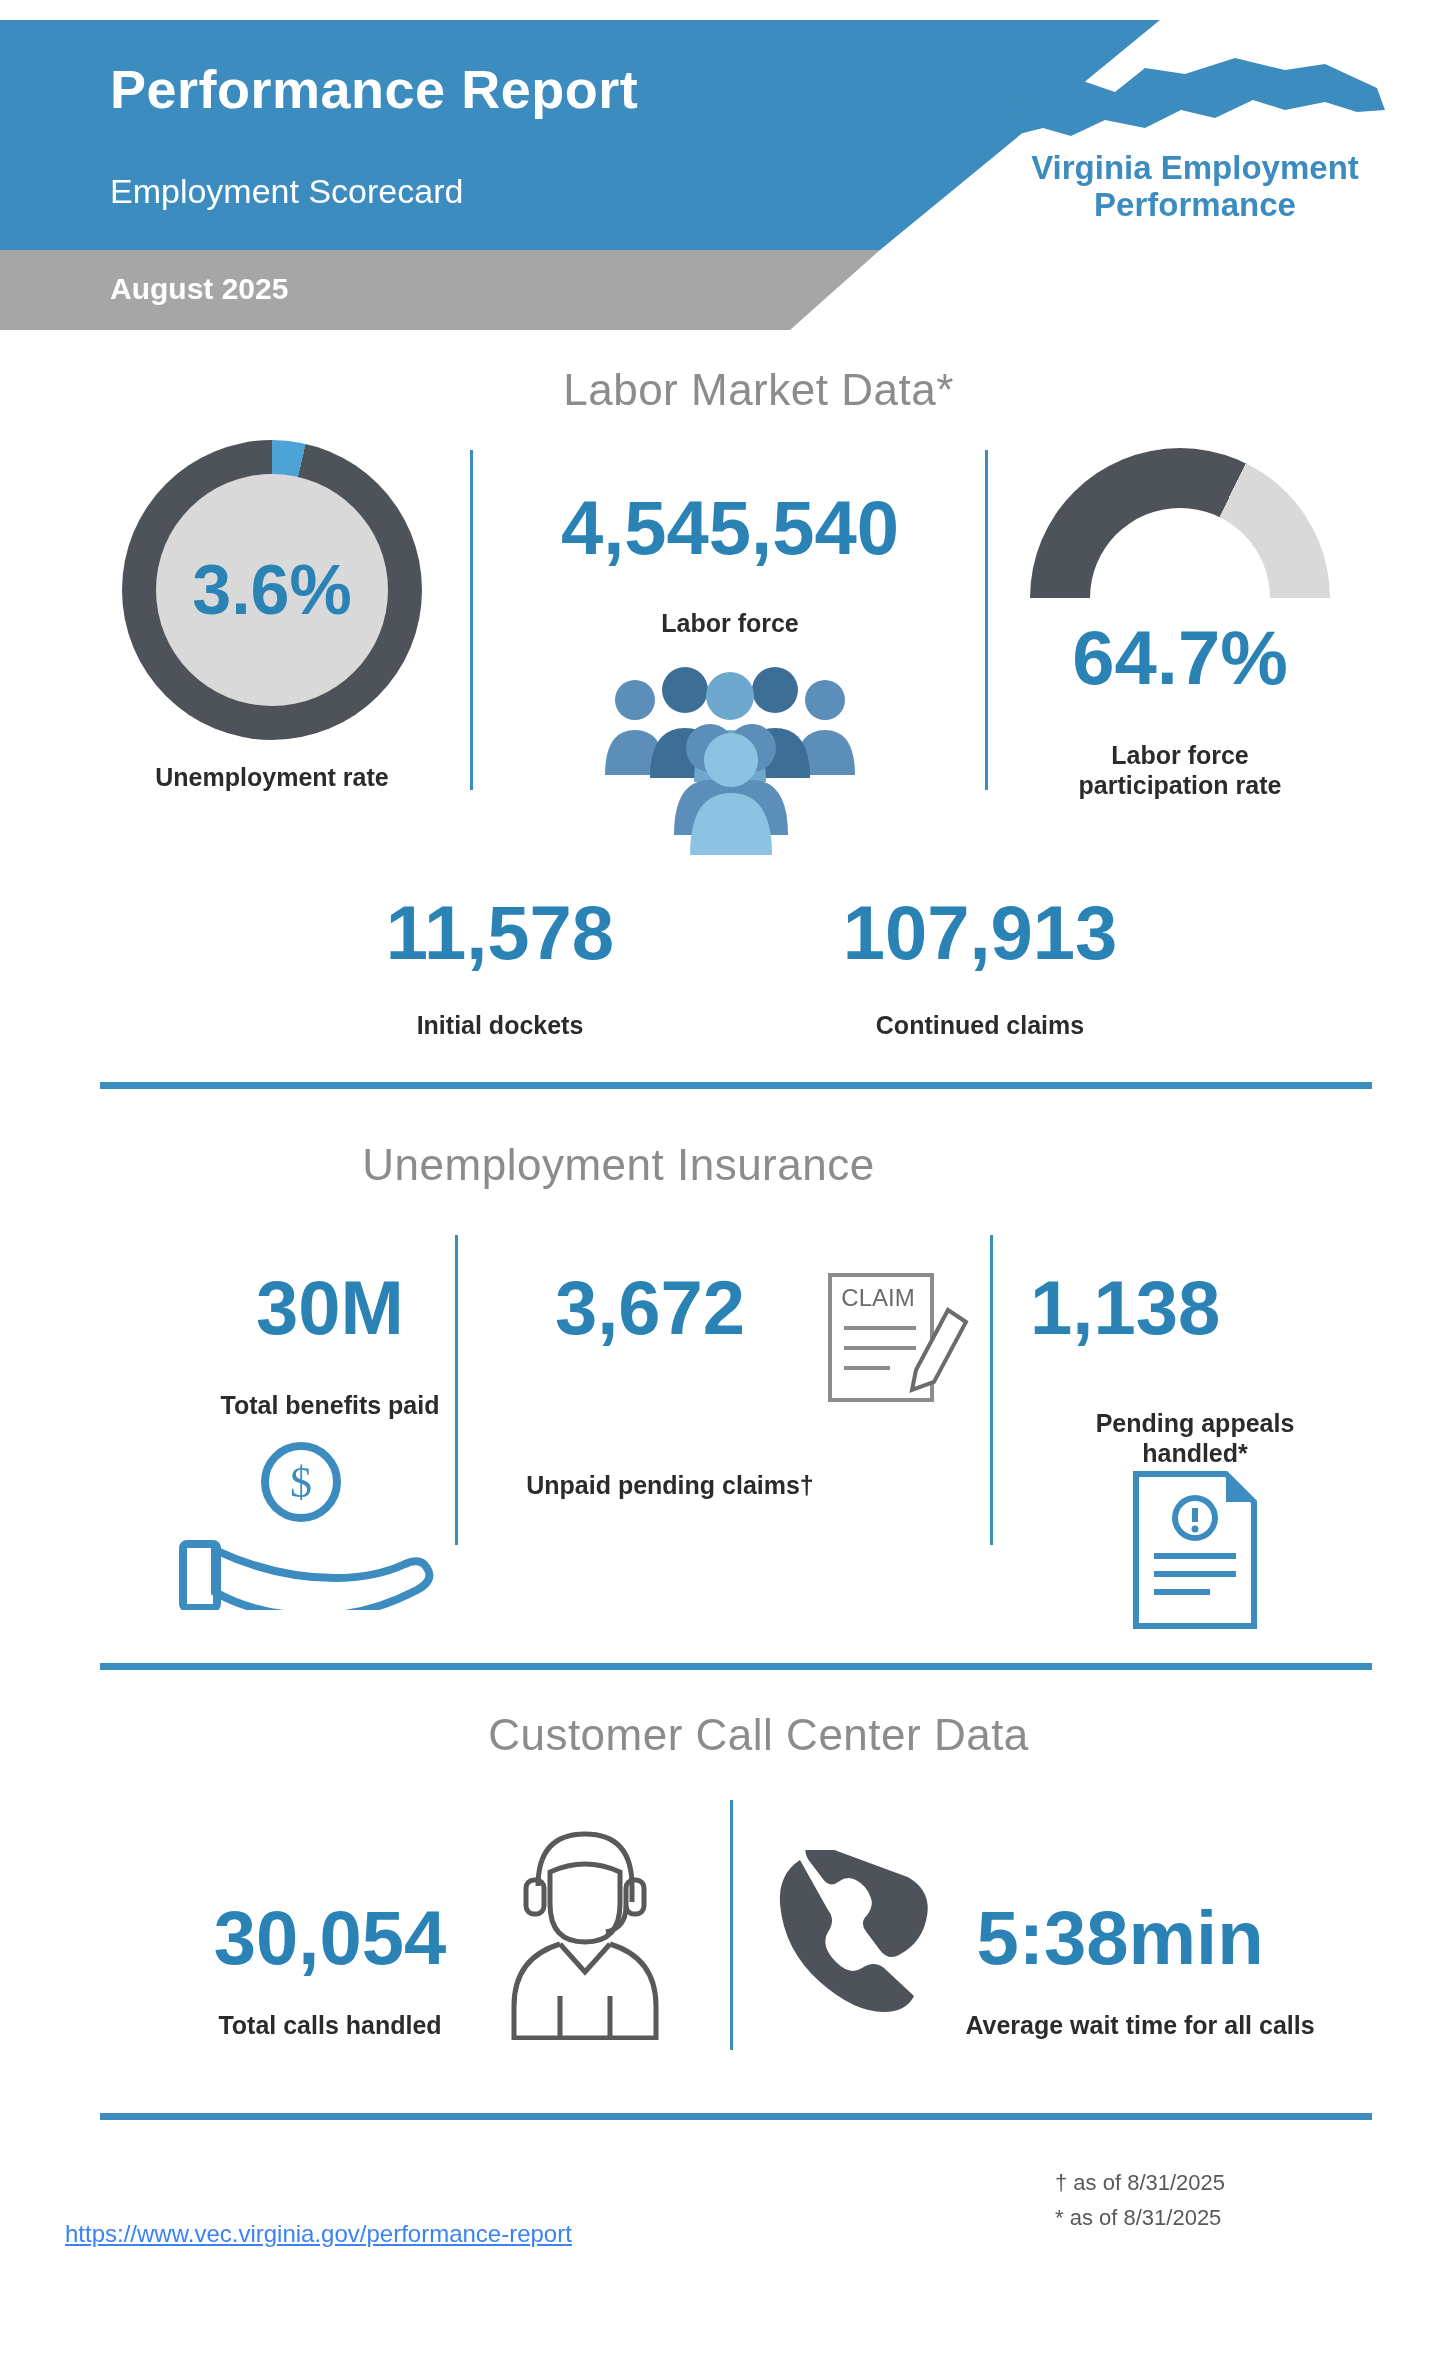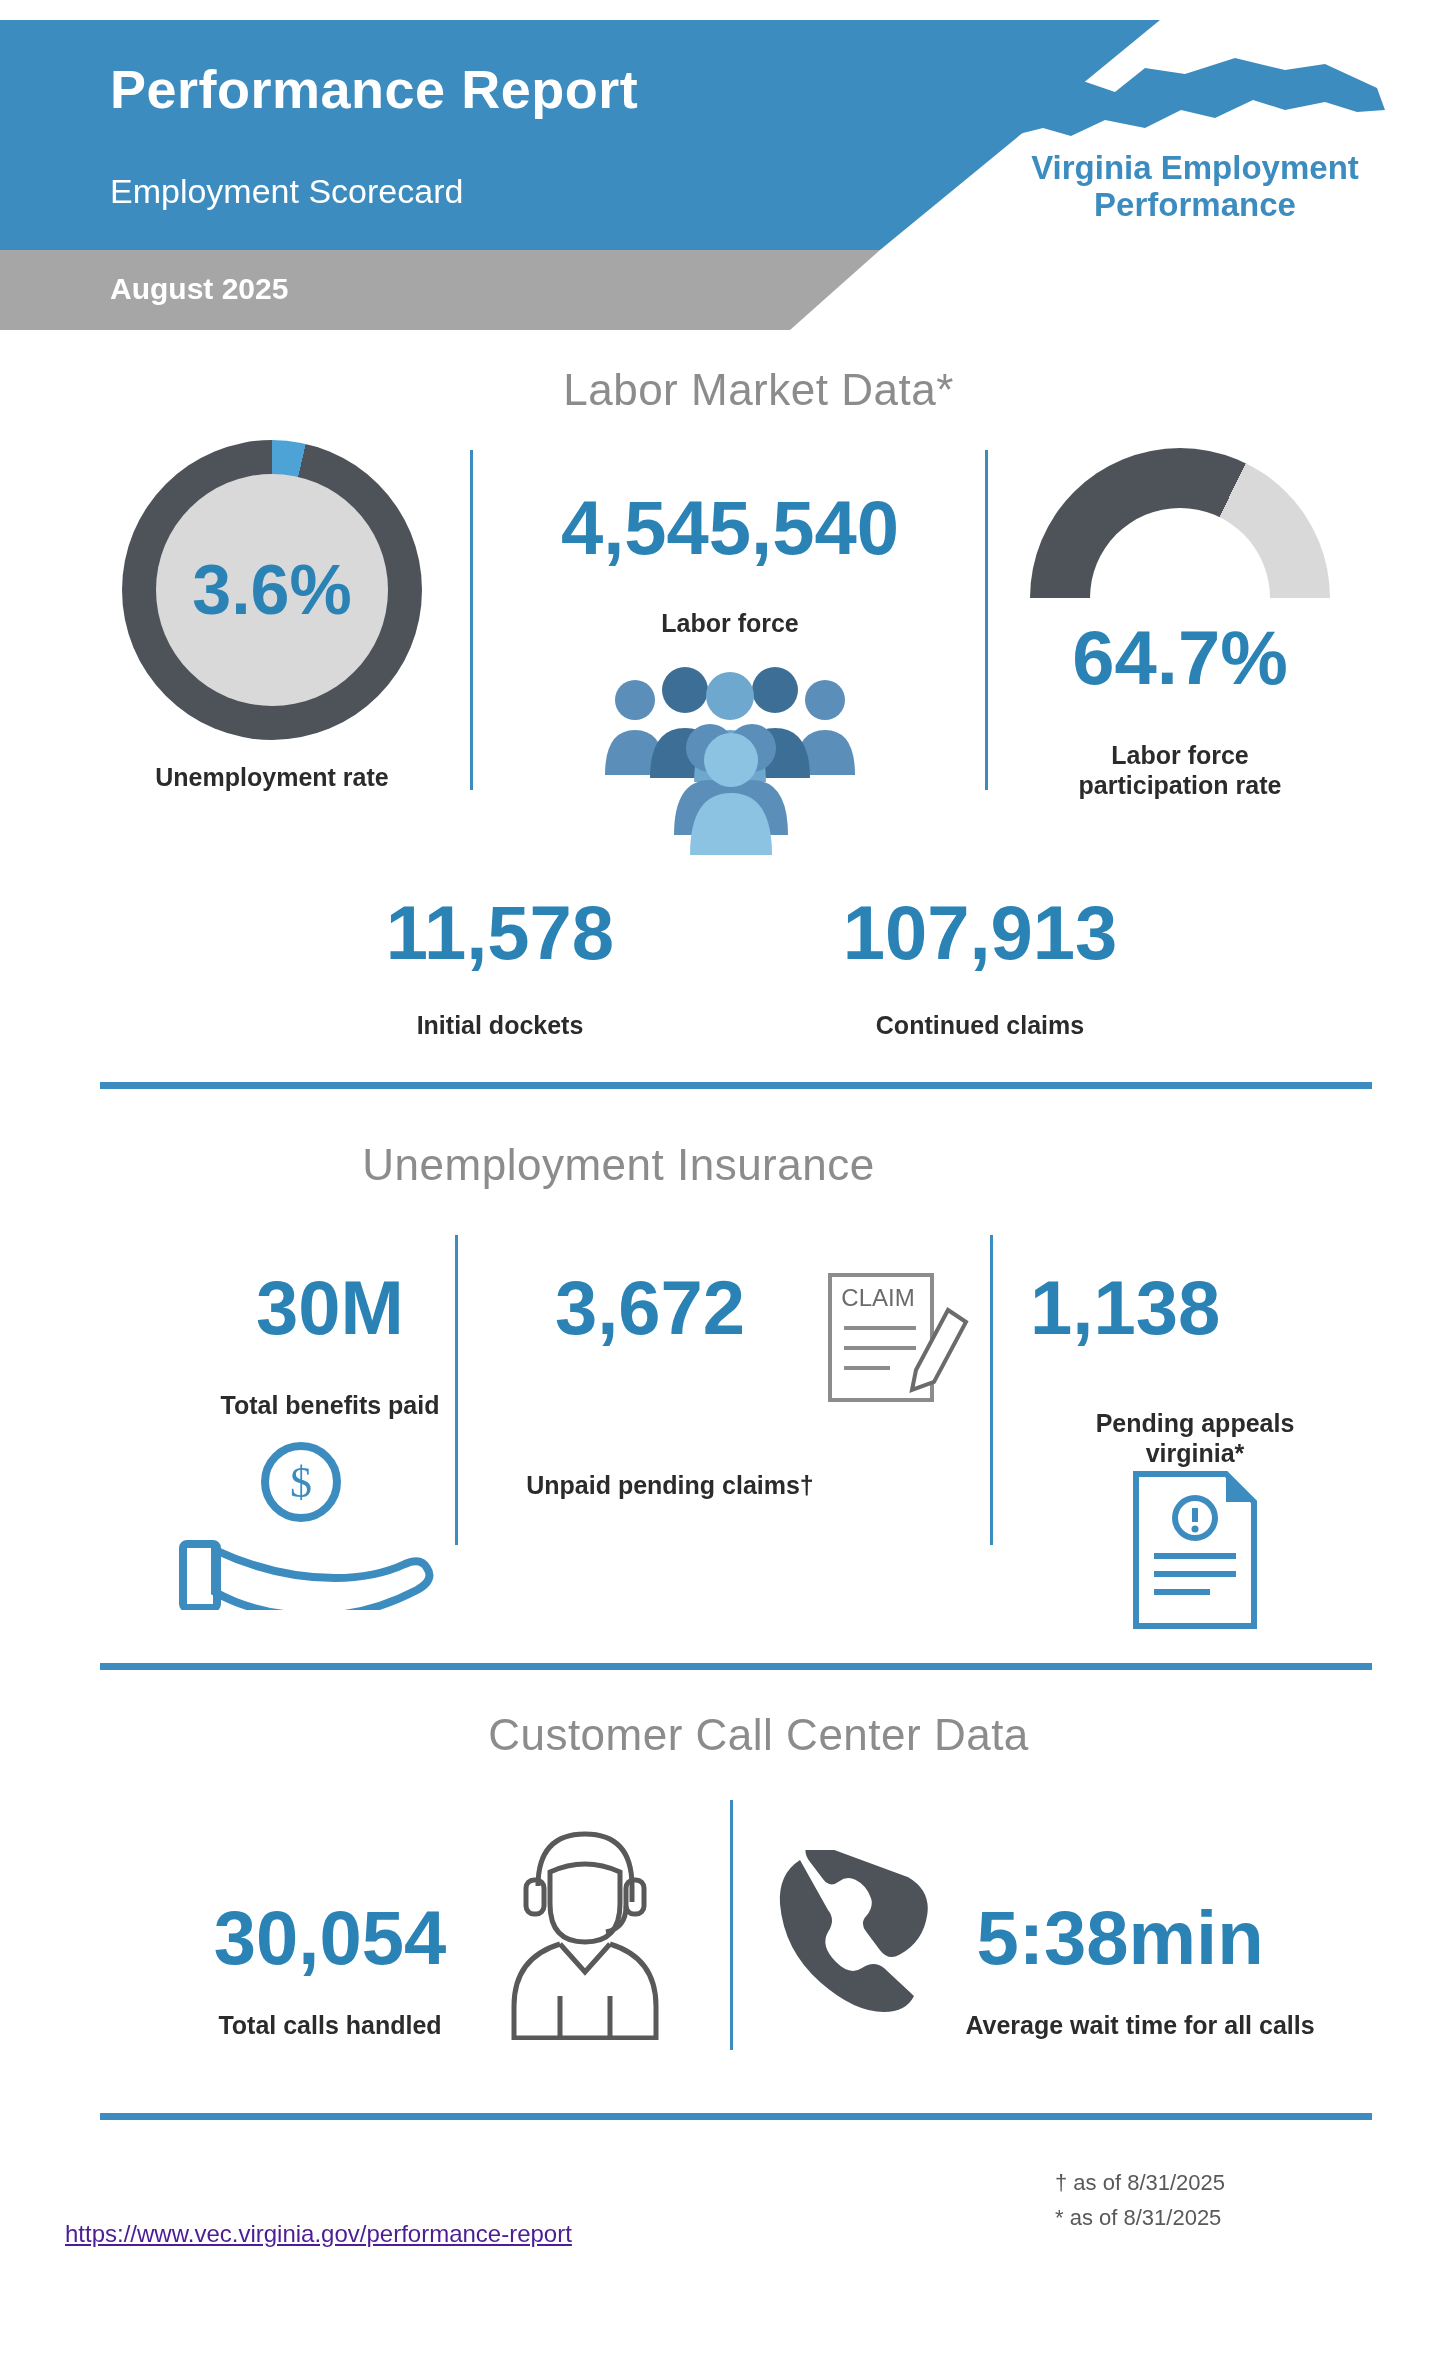--- a/index.html
+++ b/index.html
@@ -165,21 +165,21 @@
   #calls-num { position: absolute; left: 95px; top: 1900px; width: 470px; text-align: center; font-size: 76px; }
   #calls-label { position: absolute; left: 95px; top: 2010px; width: 470px; font-size: 25px; }
   .agent-icon { position: absolute; left: 490px; top: 1820px; width: 190px; height: 220px; }
   .phone-icon { position: absolute; left: 770px; top: 1850px; width: 160px; height: 170px; }
   #wait-num { position: absolute; left: 930px; top: 1900px; width: 380px; text-align: center; font-size: 76px; }
   #wait-label { position: absolute; left: 920px; top: 2010px; width: 440px; font-size: 25px; }
 
   
   #footer-link {
     position: absolute; left: 65px; top: 2220px;
-    font-size: 24px; color: #4c1d95; text-decoration: underline;
+    font-size: 24px; color: #3b82f6; text-decoration: underline;
   }
   .footnote {
     position: absolute; right: 90px;
     font-size: 22px; color: #595959;
     text-align: left; width: 300px;
   }
   #foot1 { top: 2170px; }
   #foot2 { top: 2205px; }
 </style>
 </head>
@@ -293,21 +293,21 @@
   <line x1="24" y1="78" x2="96" y2="78" stroke="#8c8c8c" stroke-width="4"></line>
   <line x1="24" y1="98" x2="70" y2="98" stroke="#8c8c8c" stroke-width="4"></line>
   <path d="M96,100 L128,40 L146,52 L114,112 L92,120 Z" fill="#ffffff" stroke="#6b6b6b" stroke-width="4"></path>
 </svg>
 
 <div class="vline" style="left:990px; top:1235px; height:310px;"></div>
 
 <div class="stat-num" id="appeals-num">1,138</div>
 <div class="stat-label" id="appeals-label">
   <span>Pending appeals</span><br>
-  <span>virginia*</span>
+  <span>handled*</span>
 </div>
 
 <svg class="doc-icon" viewBox="0 0 130 160">
   <path d="M6,4 H96 L124,32 V156 H6 Z" fill="#ffffff" stroke="#3d8cbf" stroke-width="6"></path>
   <path d="M96,4 V32 H124 Z" fill="#3d8cbf"></path>
   <circle cx="65" cy="48" r="20" fill="none" stroke="#3d8cbf" stroke-width="6"></circle>
   <line x1="65" y1="38" x2="65" y2="52" stroke="#3d8cbf" stroke-width="6"></line>
   <circle cx="65" cy="59" r="3.5" fill="#3d8cbf"></circle>
   <line x1="24" y1="86" x2="106" y2="86" stroke="#3d8cbf" stroke-width="6"></line>
   <line x1="24" y1="104" x2="106" y2="104" stroke="#3d8cbf" stroke-width="6"></line>

